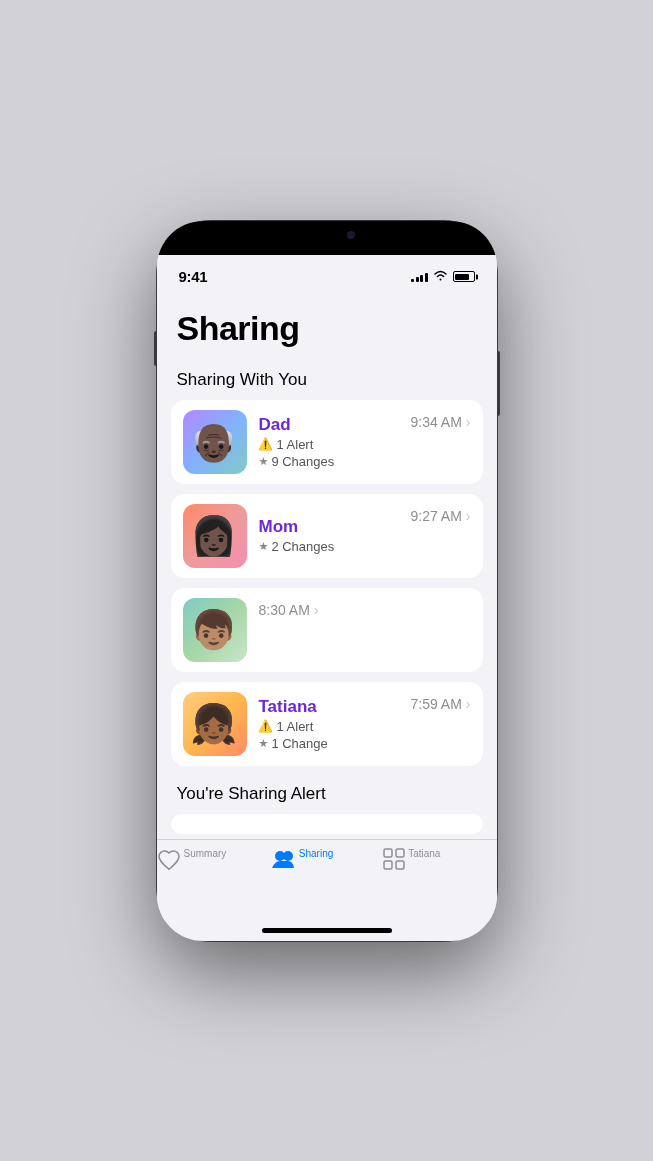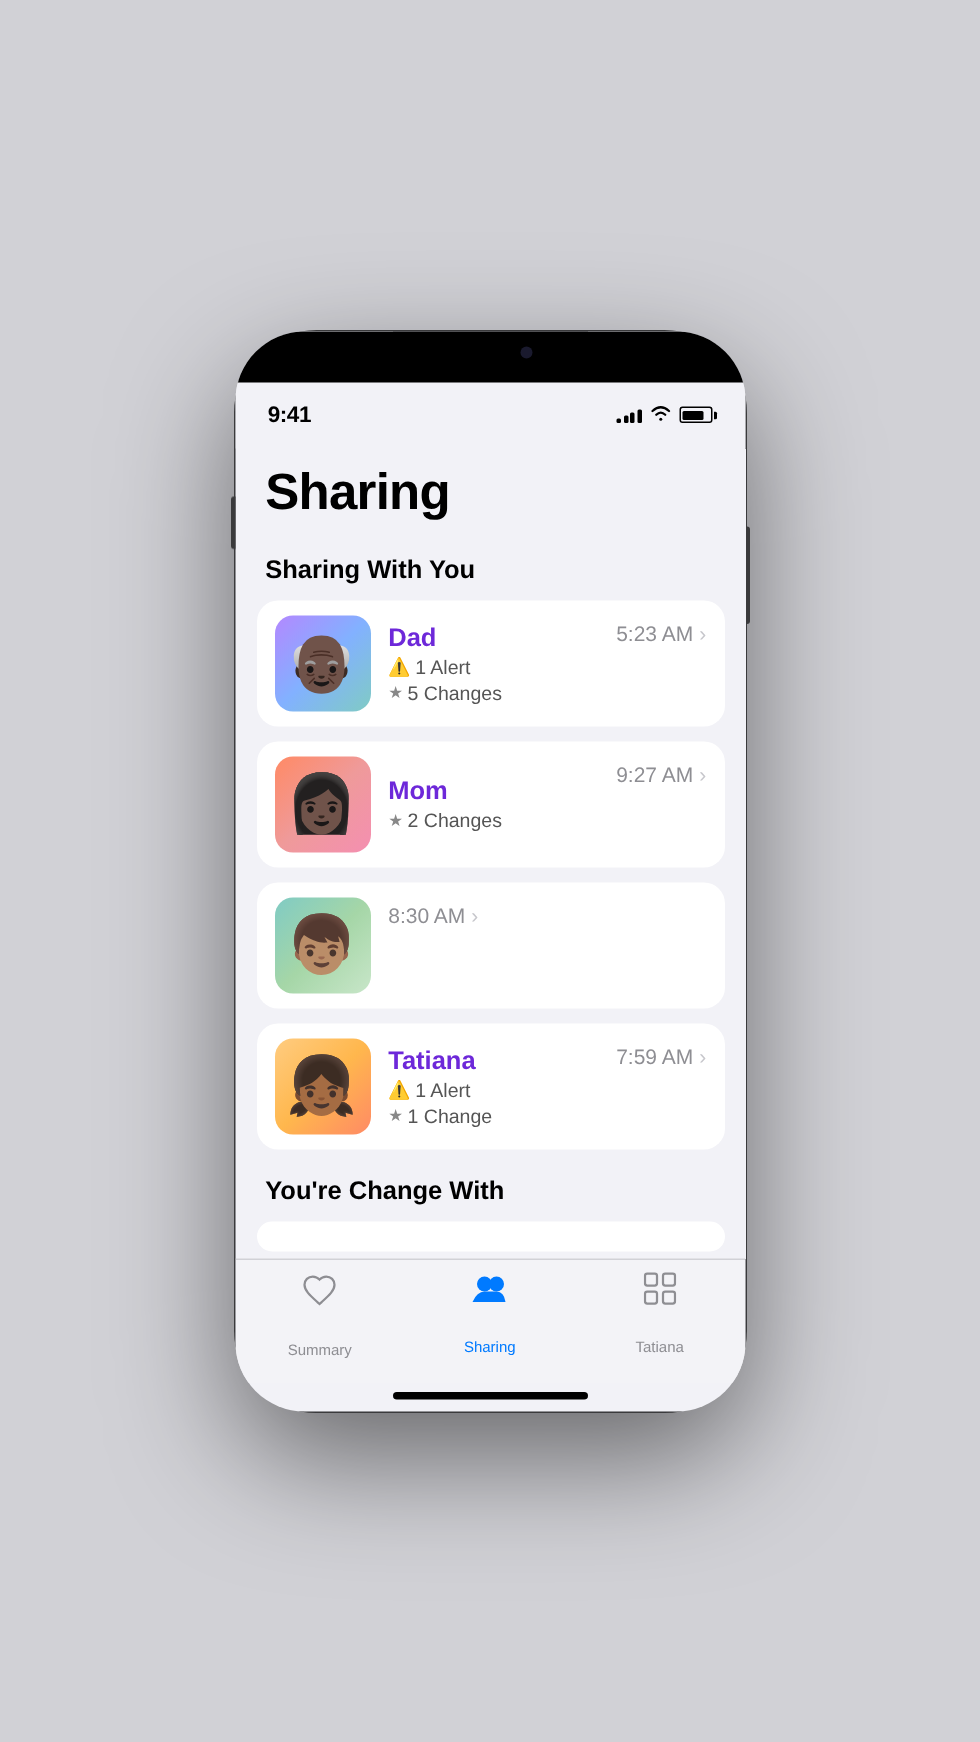--- a/index.html
+++ b/index.html
@@ -153,21 +153,21 @@
     .screen-content::-webkit-scrollbar { display: none; }
     .page-title {
       font-size: 34px;
       font-weight: 700;
       color: #000;
       padding: 10px 20px 14px 20px;
       letter-spacing: -0.5px;
     }
     .section-header {
       font-size: 17px;
-      font-weight: 700;
+      font-weight: 400;
       color: #000;
       padding: 8px 20px 10px 20px;
     }
     .contact-card {
       background: #fff;
       border-radius: 14px;
       margin: 0 14px 10px 14px;
       display: flex;
       align-items: center;
       padding: 10px 12px;
@@ -259,23 +259,22 @@
       background: rgba(242,242,247,0.95);
       border-top: 1px solid #d1d1d6;
       display: flex;
       align-items: flex-start;
       padding-top: 8px;
       flex-shrink: 0;
     }
     .tab-item {
       flex: 1;
       display: flex;
-      flex-direction: column;
-      align-items: center;
-      gap: 17px;
+      flex-direction: row;
+      gap: 3px;
       cursor: pointer;
     }
     .tab-icon {
       font-size: 22px;
     }
     .tab-label {
       font-size: 10px;
       color: #8e8e93;
     }
     .tab-label.active {
@@ -343,25 +342,25 @@
           <span class="emoji-face">👴🏿</span>
         </div>
         <div class="contact-info">
           <div class="contact-name">Dad</div>
           <div class="contact-alert">
             <span class="alert-icon">⚠️</span>
             <span>1 Alert</span>
           </div>
           <div class="contact-changes">
             <span class="star-icon">★</span>
-            <span>5 Changes</span>
+            <span>9 Changes</span>
           </div>
         </div>
         <div class="contact-time">
-          <span>5:23 AM</span>
+          <span>9:34 AM</span>
           <span class="chevron">›</span>
         </div>
       </div>
 
       <div class="contact-card">
         <div class="contact-avatar avatar-mom">
           <span class="emoji-face">👩🏿</span>
         </div>
         <div class="contact-info">
           <div class="contact-name">Mom</div>
@@ -400,21 +399,21 @@
             <span class="star-icon">★</span>
             <span>1 Change</span>
           </div>
         </div>
         <div class="contact-time">
           <span>7:59 AM</span>
           <span class="chevron">›</span>
         </div>
       </div>
 
-      <div class="section-header">You're Change With</div>
+      <div class="section-header">You're Sharing Alert</div>
 
       <div class="list-section">
 
         <div class="list-item">
           
           
           
         </div>
 
       </div>

